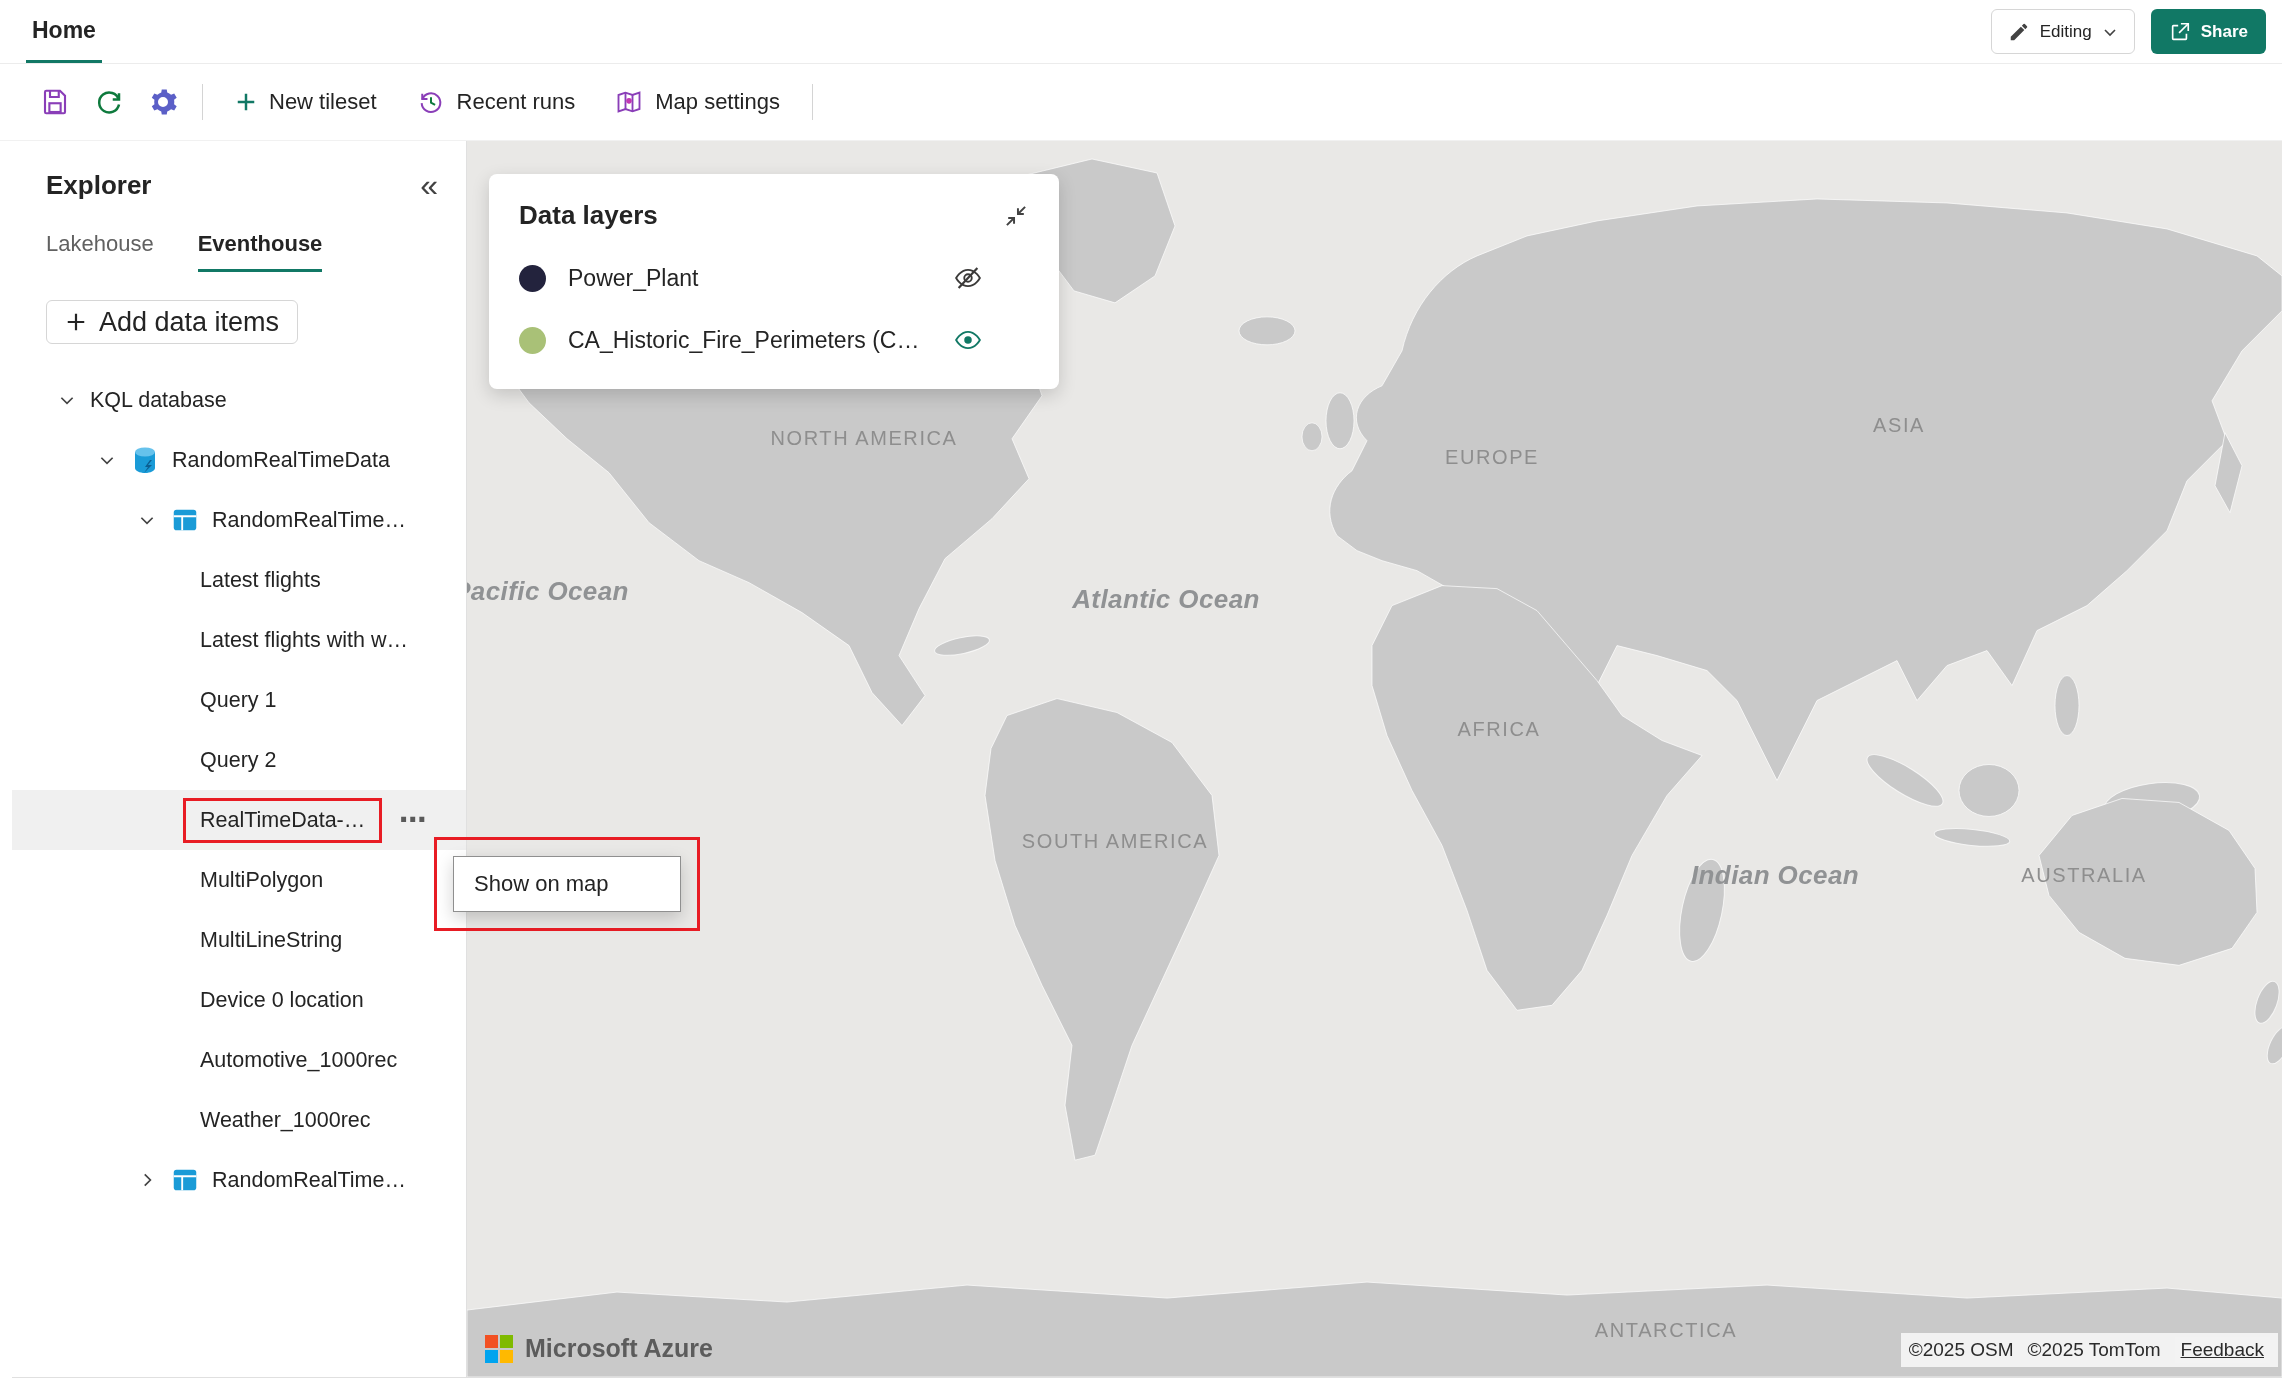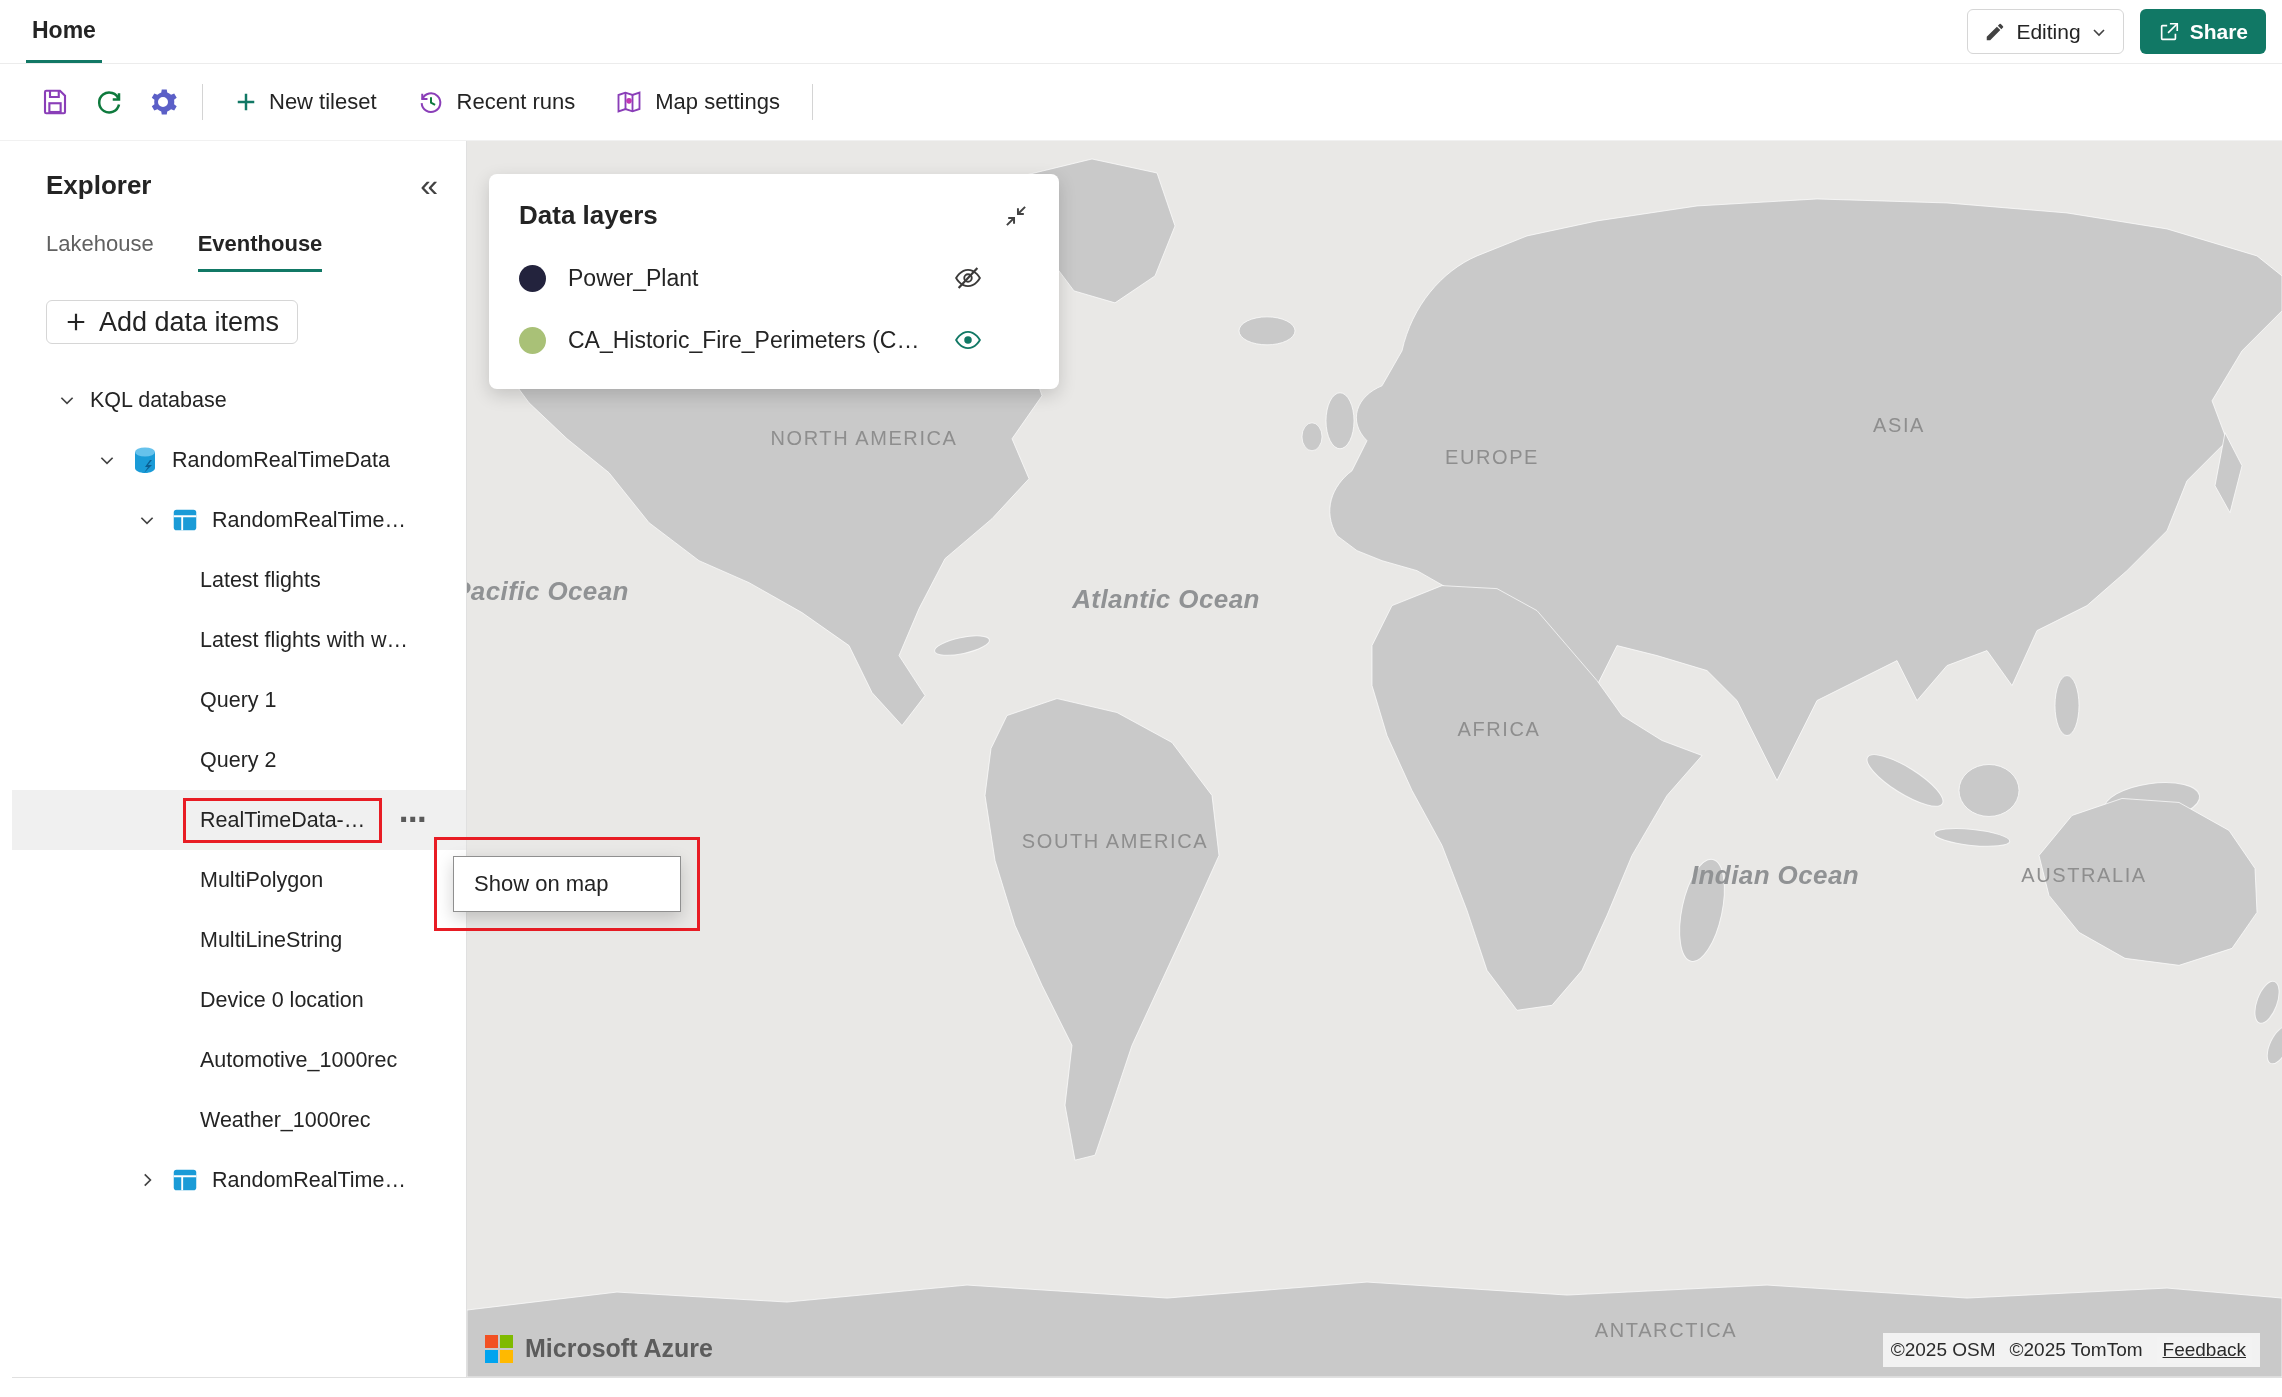--- a/index.html
+++ b/index.html
@@ -7,21 +7,21 @@
   body {
     font-family: "Liberation Sans", "DejaVu Sans", sans-serif;
     background: #ffffff; color: #242424; overflow: hidden;
   }
   .app { position: relative; width: 2282px; height: 1397px; background: #fff; }
 
   
   .topbar { height: 64px; display: flex; align-items: stretch; border-bottom: 1px solid #ececec; }
   .home-tab { margin-left: 26px; display: flex; align-items: center; padding: 0 6px; font-size: 23px; font-weight: 700; border-bottom: 3px solid #117865; cursor: pointer; justify-content: flex-end; }
   .topbar-right { margin-left: auto; display: flex; align-items: center; gap: 16px; padding-right: 16px; }
-  .btn { display: inline-flex; align-items: center; gap: 10px; border-radius: 6px; font-size: 21px; cursor: pointer; }
+  .btn { display: inline-flex; align-items: center; gap: 10px; border-radius: 6px; font-size: 17px; cursor: pointer; }
   .btn-editing { height: 45px; padding: 0 16px; border: 1px solid #d6d6d6; background: #fff; color: #242424; }
   .btn-share { height: 45px; padding: 0 18px; background: #117865; color: #fff; font-weight: 600; border: none; text-align: right; }
 
   
   .toolbar { height: 77px; display: flex; align-items: center; padding-left: 28px; border-bottom: 1px solid #f1f1f1; }
   .icon-btn { width: 54px; height: 50px; display: flex; align-items: center; justify-content: center; border-radius: 6px; cursor: pointer; }
   .tool-btn { display: flex; align-items: center; gap: 12px; height: 50px; padding: 0 20px; font-size: 22px; color: #242424; border-radius: 6px; cursor: pointer; white-space: nowrap; }
   .v-div { width: 1px; height: 36px; background: #d4d4d4; margin: 0 12px; }
 
   
@@ -71,21 +71,21 @@
   .lp-label { font-size: 23px; white-space: nowrap; }
   .eye { margin-left: auto; margin-right: 46px; display: flex; cursor: pointer; }
 
   
   .attrib-left { position: absolute; left: 18px; bottom: 14px; display: flex; align-items: center; gap: 12px; z-index: 4; }
   .ms-logo { display: grid; grid-template-columns: 13px 13px; grid-template-rows: 13px 13px; gap: 2px; }
   .ms-logo i { display: block; }
   .sq-r { background: #f25022; } .sq-g { background: #7fba00; }
   .sq-b { background: #00a4ef; } .sq-y { background: #ffb900; }
   .azure-brand { font-size: 25px; font-weight: 600; color: #5c5c5c; }
-  .attrib-right { position: absolute; right: 22px; bottom: 10px; display: flex; align-items: center; gap: 14px; font-size: 19px; color: #2b2b2b; background: rgba(255,255,255,.75); padding: 4px 8px; z-index: 4; }
+  .attrib-right { position: absolute; right: 4px; bottom: 10px; display: flex; align-items: center; gap: 14px; font-size: 19px; color: #2b2b2b; background: rgba(255,255,255,.75); padding: 4px 8px; z-index: 4; }
   .feedback { text-decoration: underline; cursor: pointer; background: #f3f3f3; padding: 2px 6px; }
 </style>
 </head>
 <body>
 
 <div class="app">
 
   <header class="topbar">
     <div class="home-tab">
       <span>Home</span>

